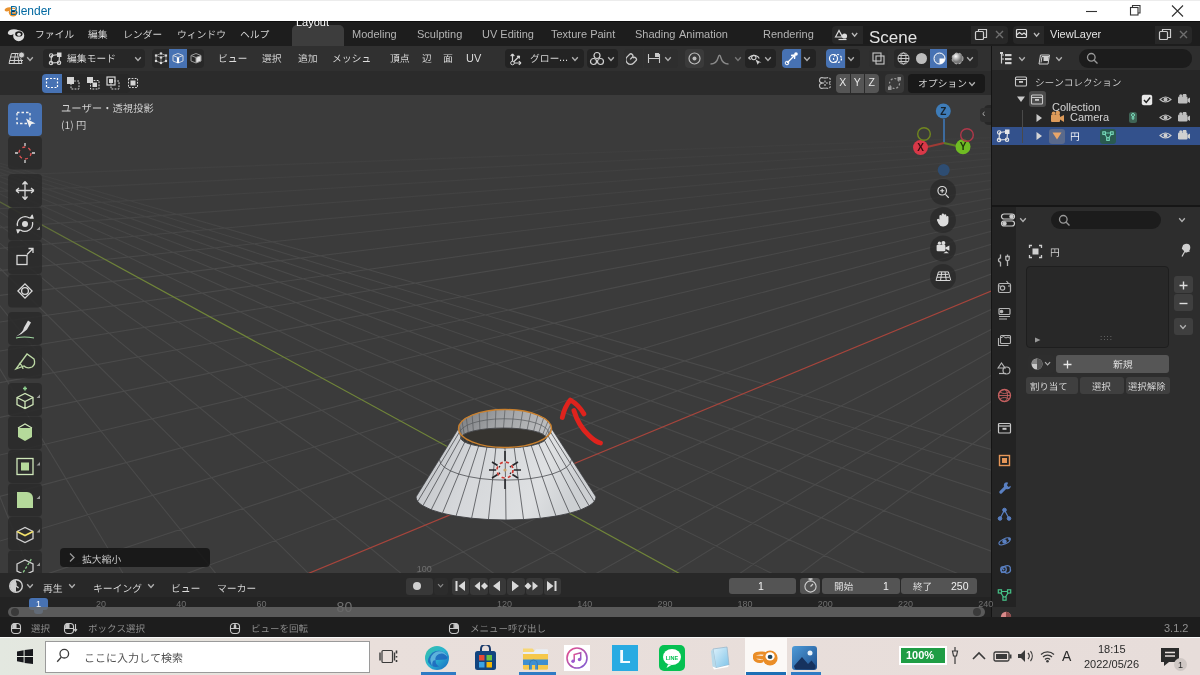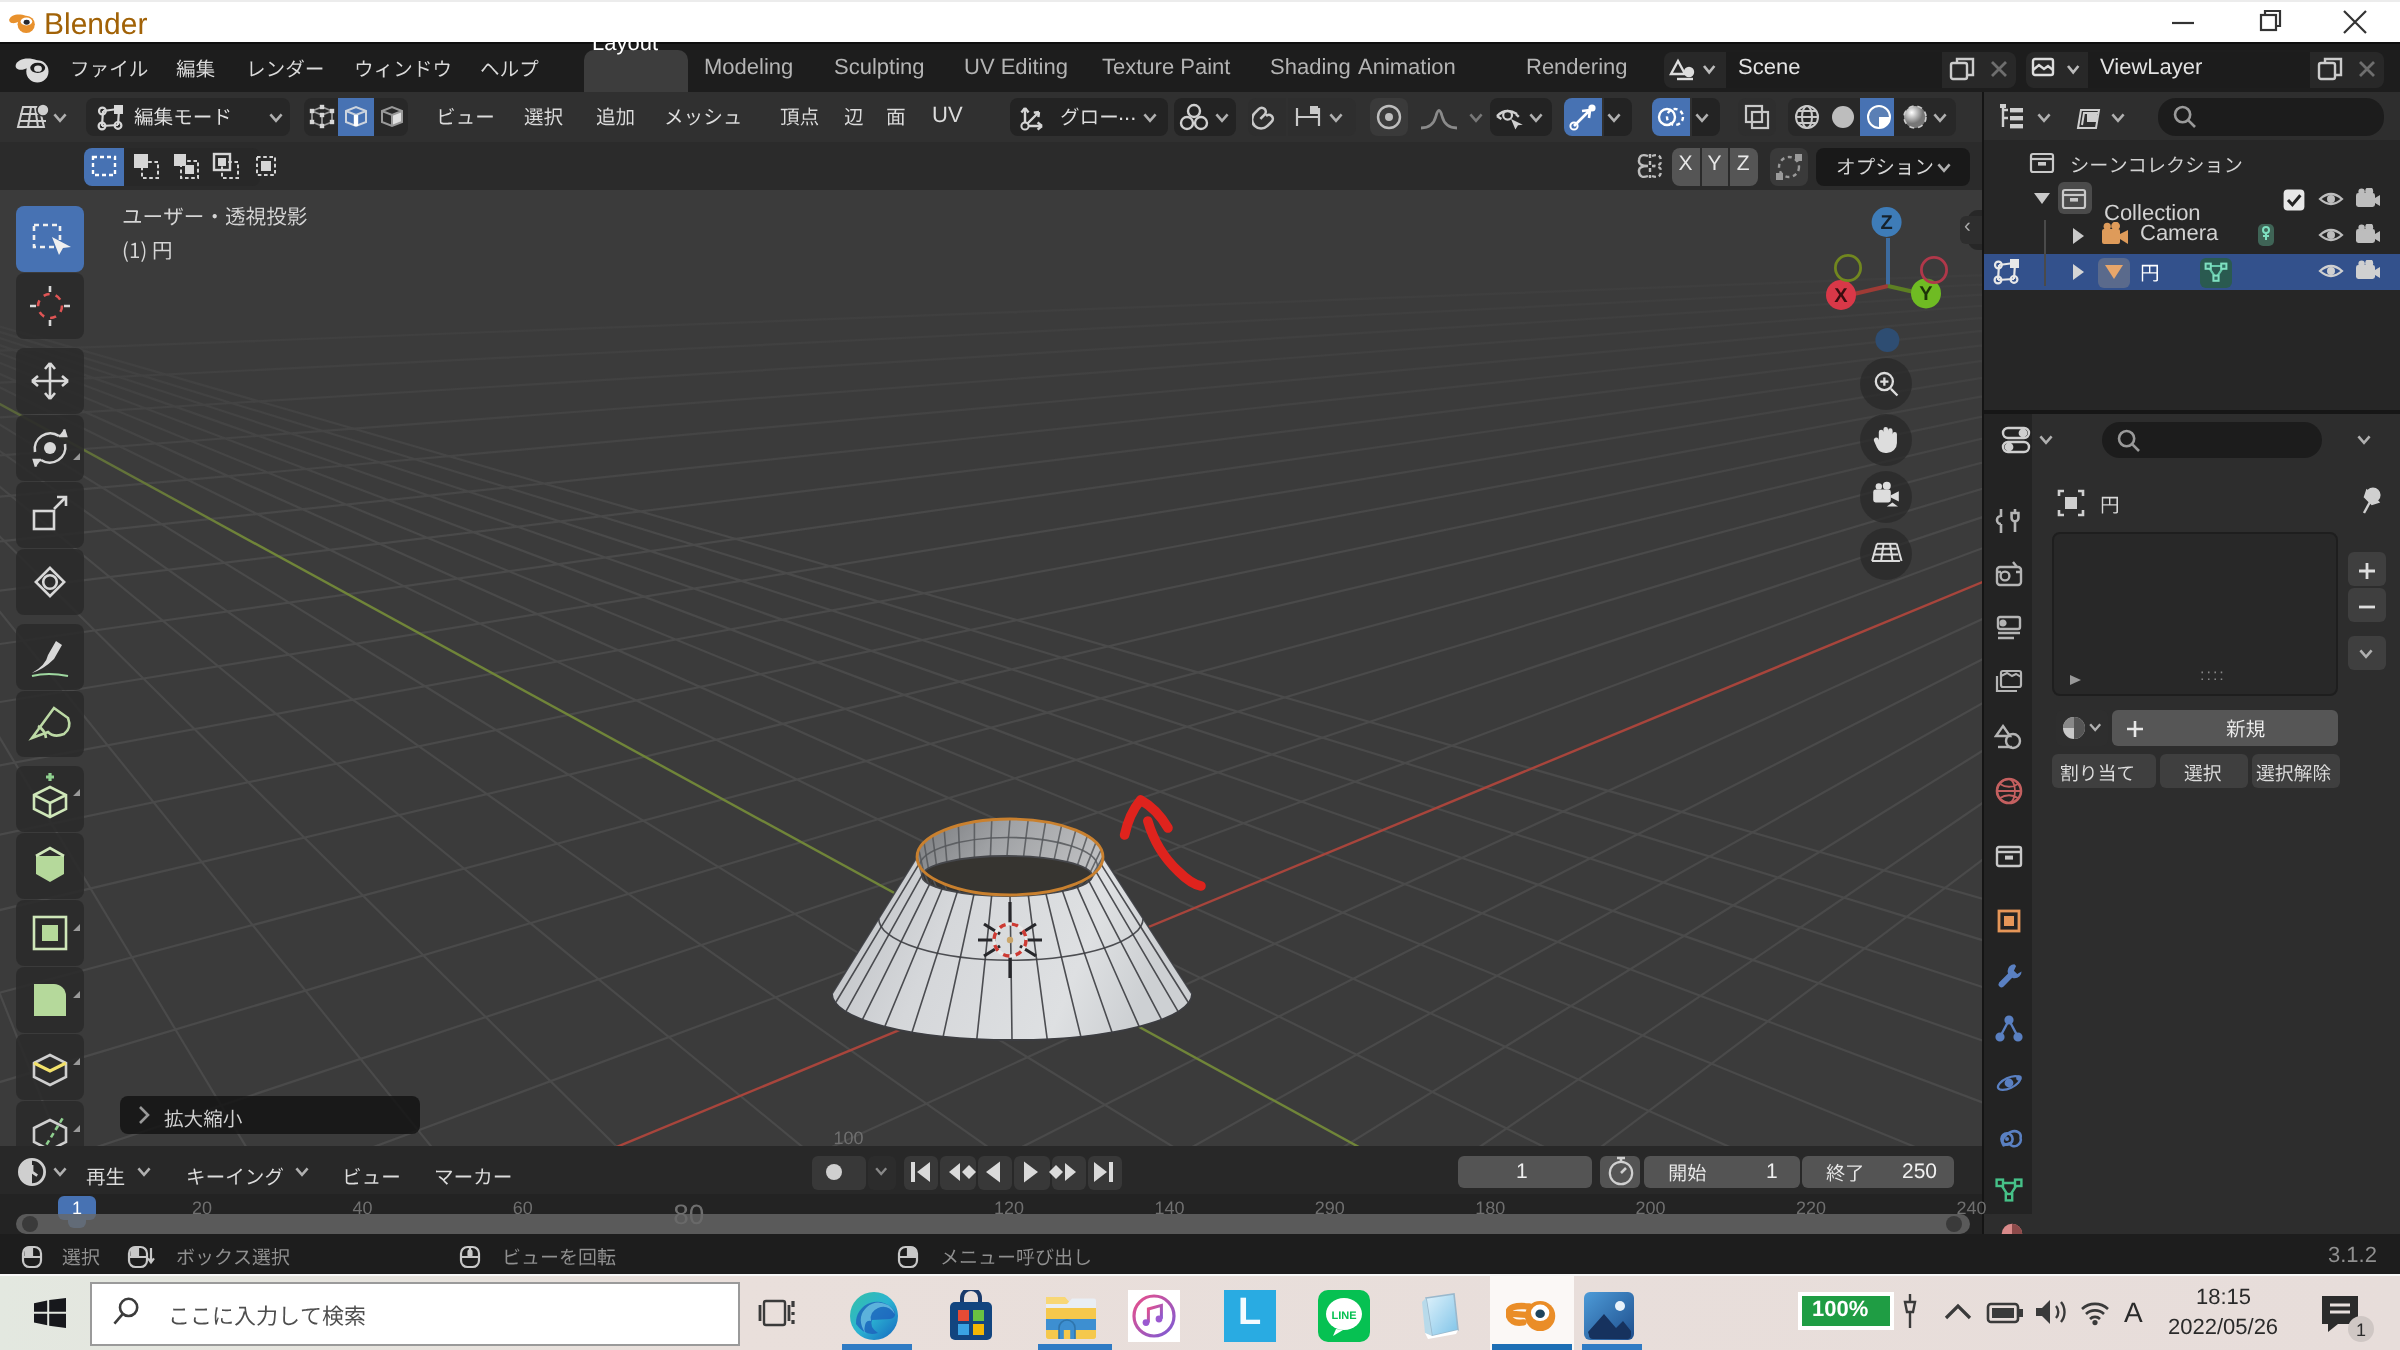--- a/index.html
+++ b/index.html
@@ -7,21 +7,21 @@
 svg{display:block}
 </style></head><body>
 
 <div class="ab" style="left:0;top:0;width:1200px;height:22px;background:#fff;border-top:1px solid #ececec;box-sizing:border-box"></div>
 <svg class="ab" style="left:4px;top:4.5px" width="14" height="12.5" viewBox="0 0 120 100">
 <circle cx="78" cy="58" r="37" fill="#e8912d"></circle>
 <path d="M78 22 C 44 8 12 18 6 36 C 2 50 18 56 34 51 C 50 46 64 38 74 30 Z" fill="#e8912d"></path>
 <ellipse cx="79" cy="46" rx="25" ry="17" fill="#ffffff"></ellipse>
 <ellipse cx="80" cy="49" rx="13" ry="10.5" fill="#28292e"></ellipse>
 </svg>
-<div class="t" style="left:22px;top:3.5px;font-size:15px;color:#a16207">Blender</div>
+<div class="t" style="left:10px;top:3.5px;font-size:12px;color:#0369a1">Blender</div>
 <svg class="ab" style="left:1080px;top:0" width="120" height="22" viewBox="0 0 120 22">
 <g stroke="#333" stroke-width="1.1" fill="none">
 <path d="M6 11.5 H17"></path>
 <rect x="50.5" y="7.5" width="7.5" height="7.5"></rect>
 <path d="M52.5 7.5 V5.5 H60 V13 H58"></path>
 <path d="M92 5.5 L103 16.5 M103 5.5 L92 16.5"></path>
 </g>
   </svg>
 <div class="ab" style="left:0;top:20.5px;width:1200px;height:1.5px;background:#0e0e0e"></div>
 <div class="ab" style="left:0;top:22px;width:1200px;height:24px;background:#1d1d1d"></div>
@@ -58,21 +58,21 @@
 <div class="ab" style="left:832px;top:25.5px;width:176px;height:18px;background:#282828;border-radius:4px"></div>
 <div class="ab" style="left:863px;top:25.5px;width:108px;height:18px;background:#1c1c1c"></div>
 <svg class="ab" style="left:832px;top:27px" width="26" height="15" viewBox="0 0 26 15">
 <g fill="#ddd">
       <path d="M3.5 10 L7 3.5 L10.5 10 Z" fill="none" stroke="#ddd" stroke-width="1.2"></path>
 <circle cx="12.5" cy="9" r="2.6"></circle>
       <path d="M6.5 12.5 h8" stroke="#ddd" stroke-width="1.2"></path>
     </g>
 <path d="M20 6 l2.6 3.2 l2.6 -3.2" fill="none" stroke="#bbb" stroke-width="1.3"></path>
   </svg>
-<div class="t" style="left:869px;top:28px;font-size:11px;color:#e3e3e3">Scene</div>
+<div class="t" style="left:869px;top:28px;font-size:17px;color:#e3e3e3">Scene</div>
 <svg class="ab" style="left:974px;top:28px" width="14" height="13" viewBox="0 0 14 13">
 <g fill="none" stroke="#ccc" stroke-width="1.2">
       <rect x="1.5" y="3.5" width="8" height="8" rx="1"></rect>
       <path d="M4.5 3.5 V1.5 H12.5 V9.5 H9.5"></path>
     </g>
   </svg>
 <svg class="ab" style="left:994px;top:29px" width="11" height="11" viewBox="0 0 11 11">
 <path d="M2 2 L9 9 M9 2 L2 9" stroke="#6e6e6e" stroke-width="1.4"></path>
   </svg>
 <div class="ab" style="left:1013px;top:25.5px;width:179px;height:18px;background:#282828;border-radius:4px"></div>

